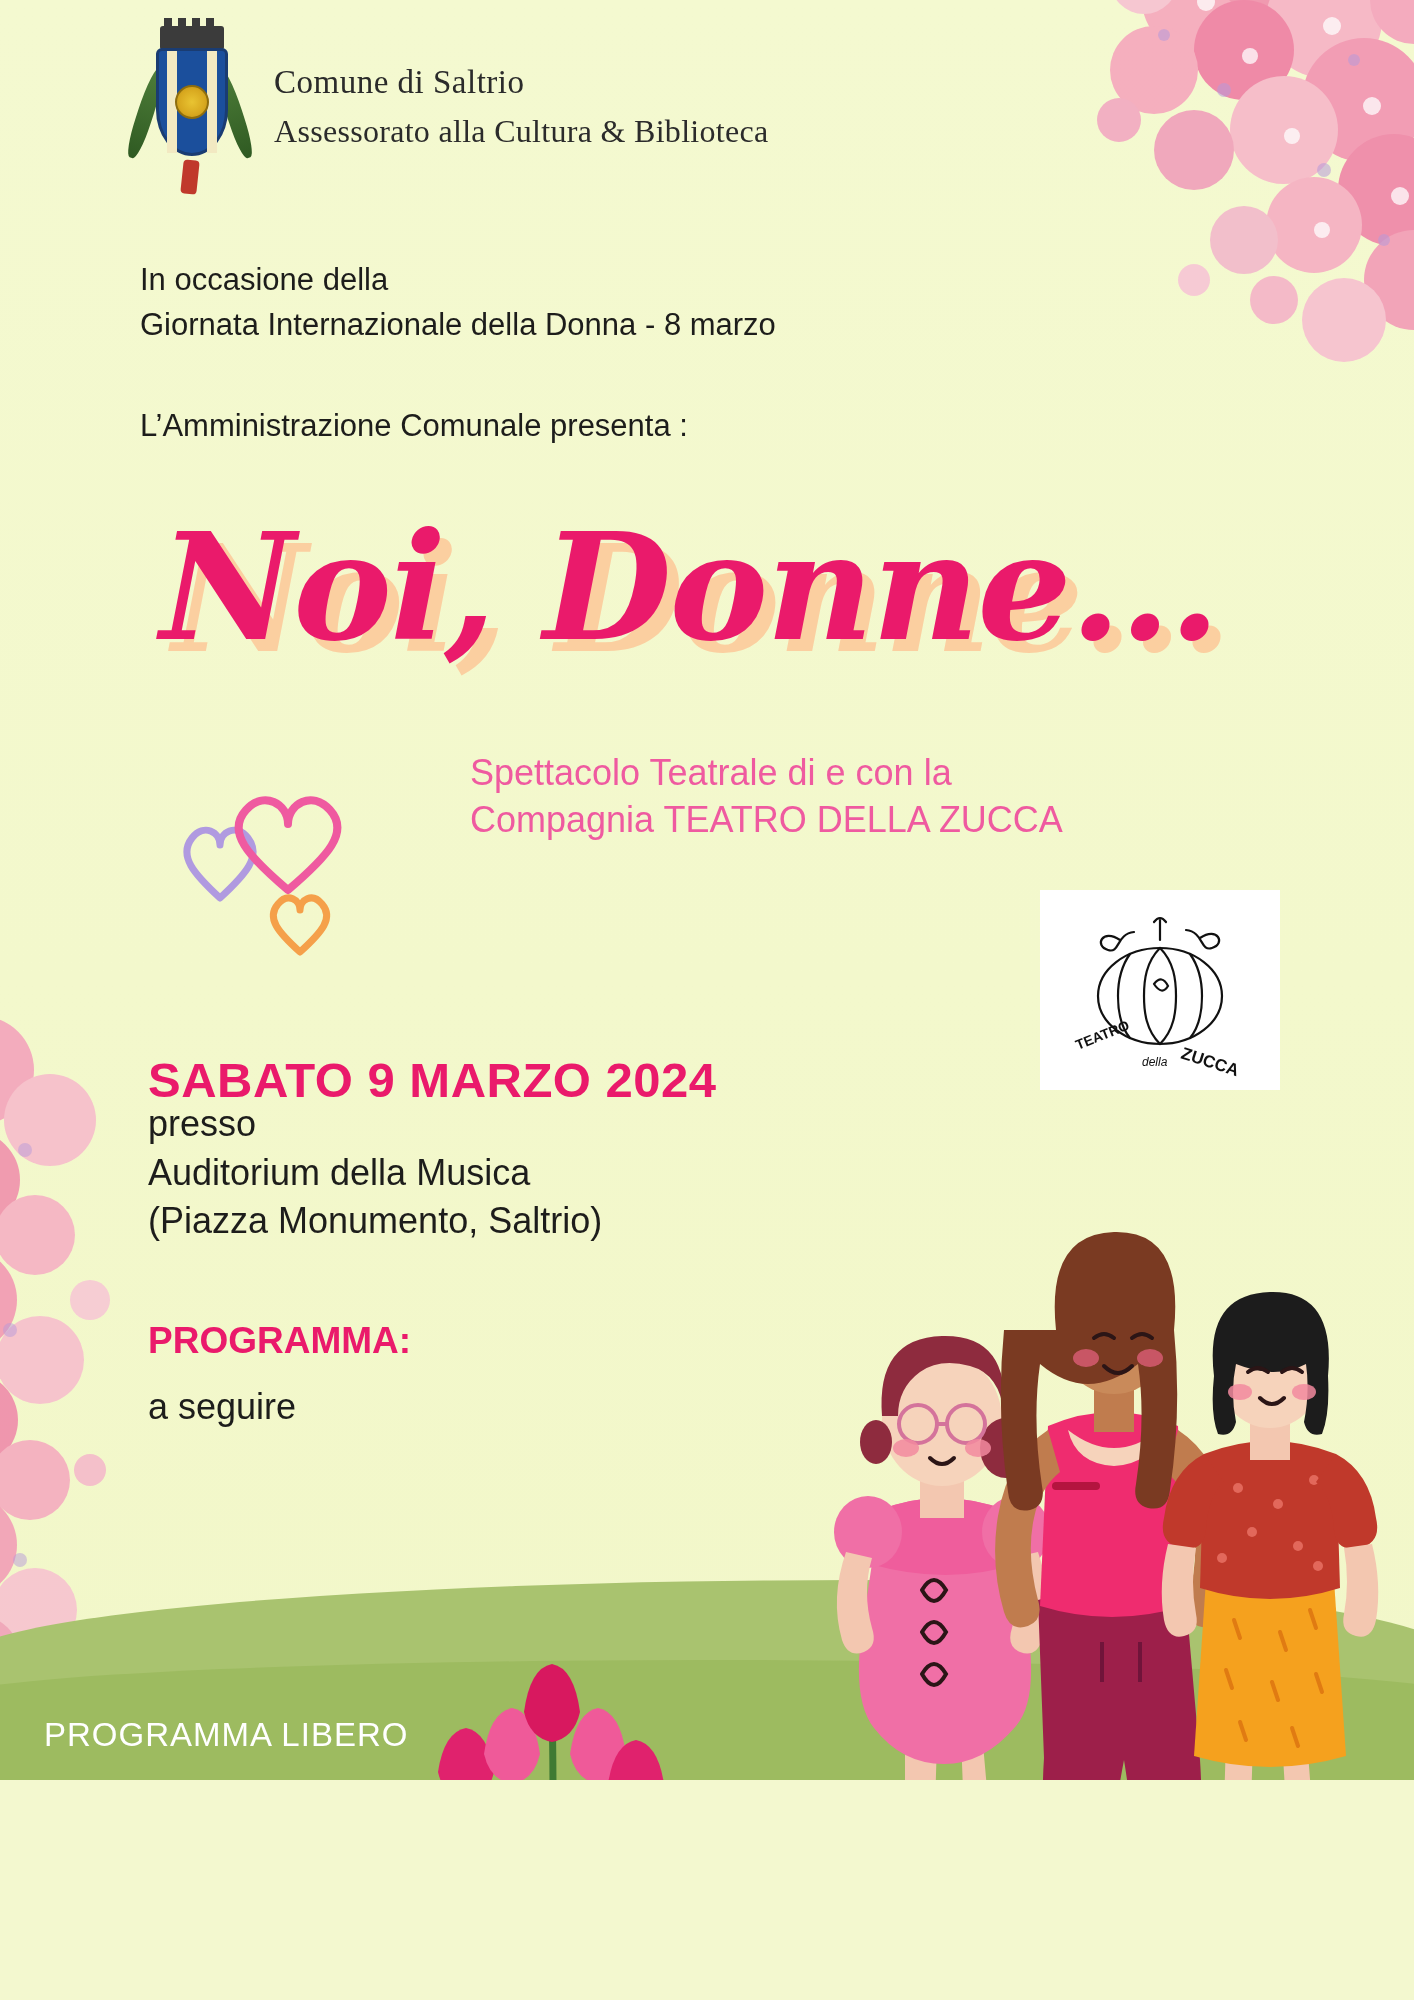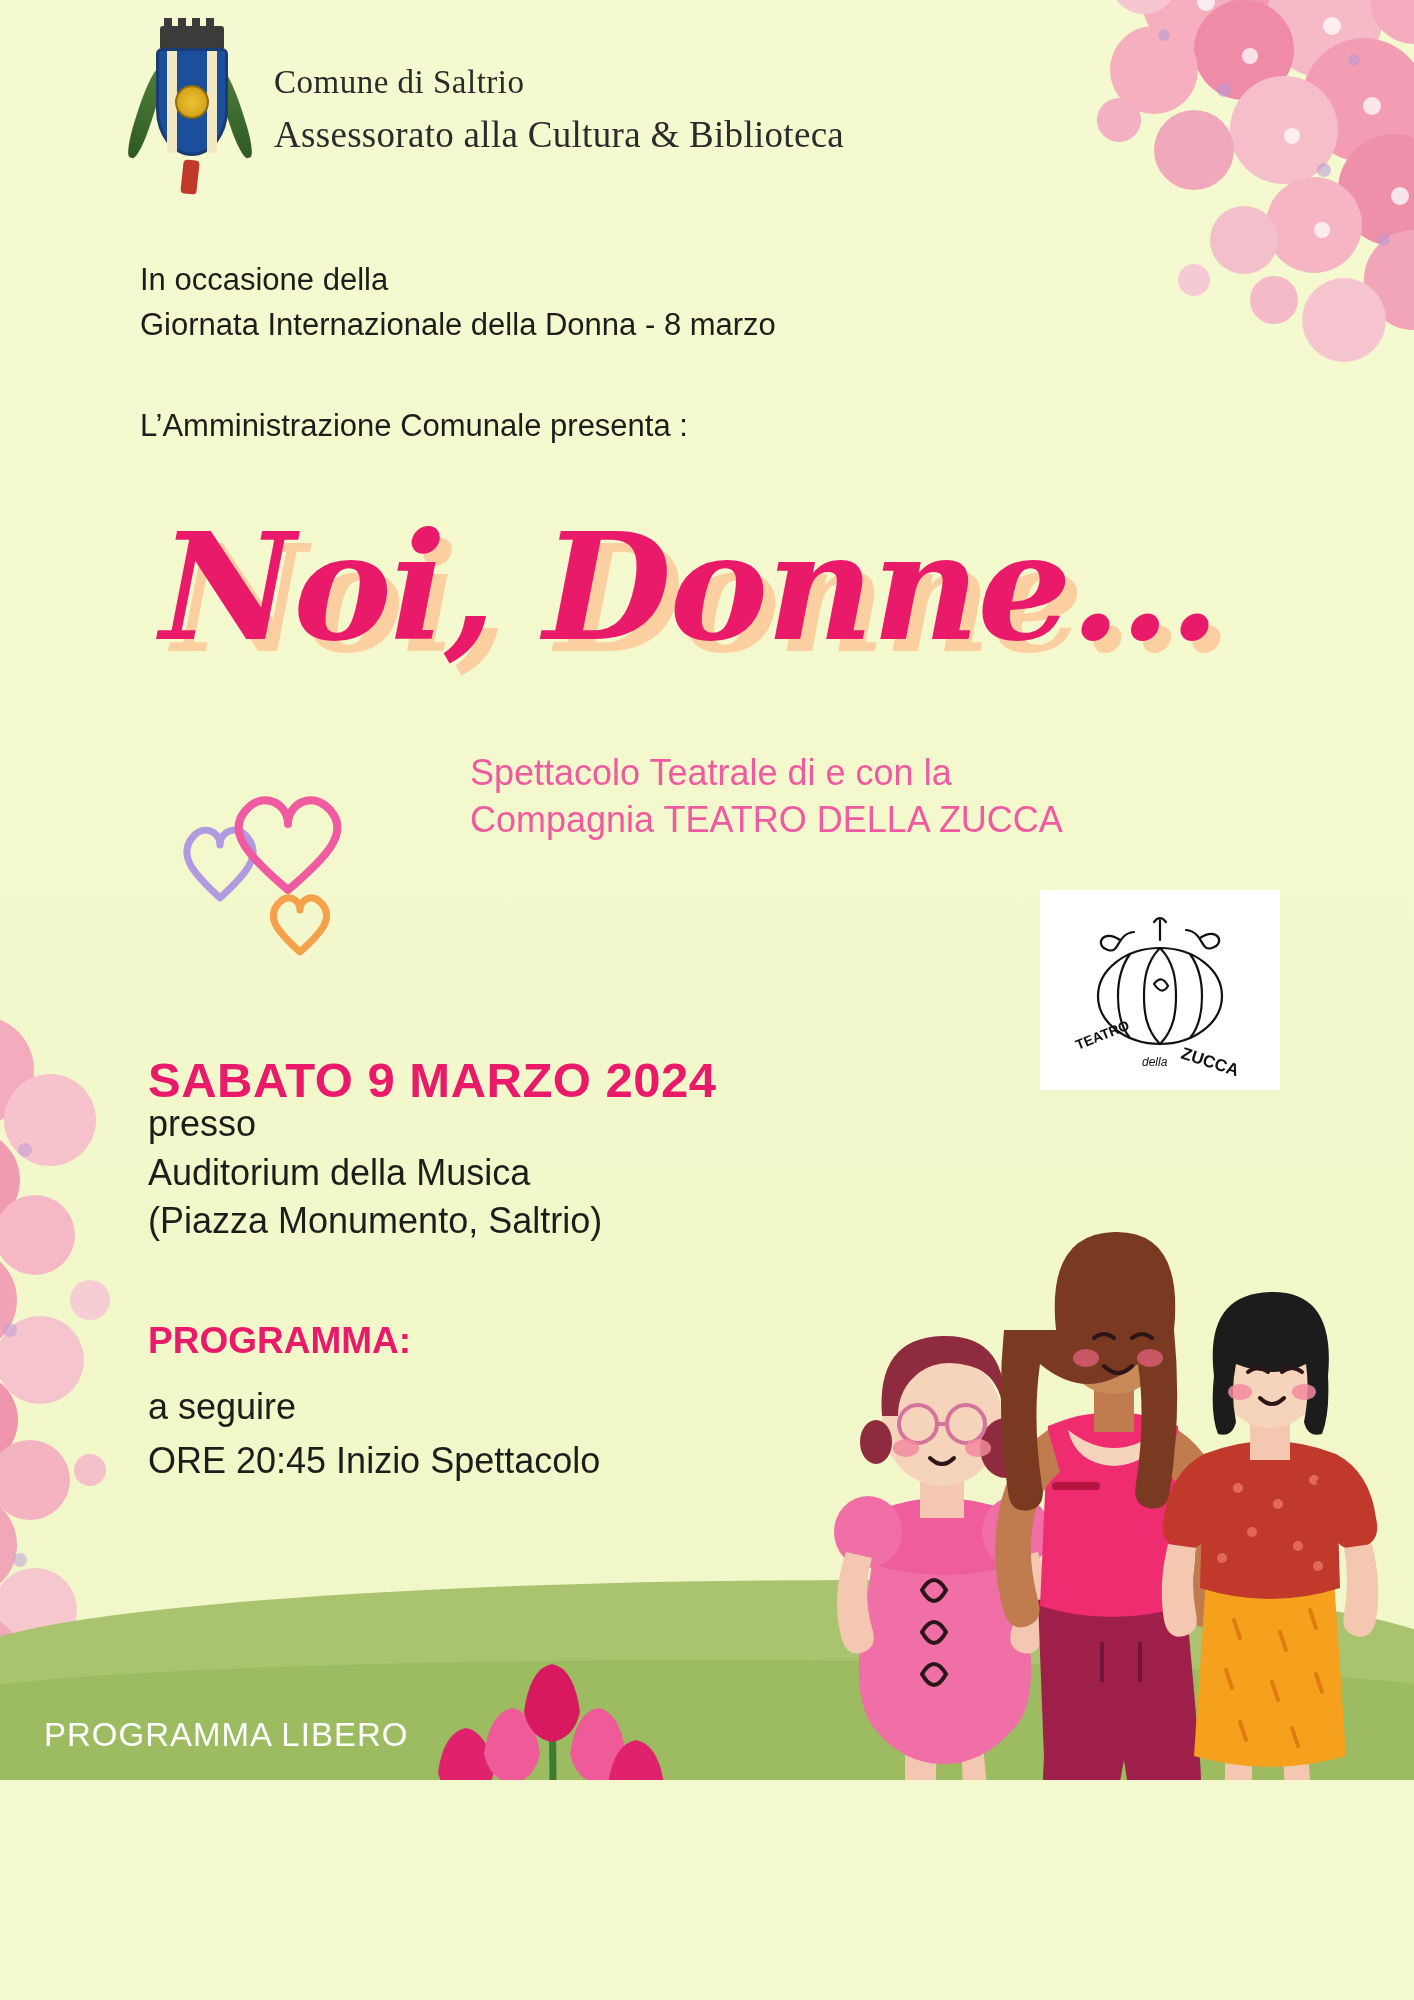--- a/index.html
+++ b/index.html
@@ -119,21 +119,21 @@
     padding-top: 44px;
     font-family: "Liberation Serif", serif;
     color: #2b2b2b;
   }
   .header-text .line1 {
     font-size: 33px;
     letter-spacing: 0.5px;
     margin-bottom: 12px;
   }
   .header-text .line2 {
-    font-size: 37px;
+    font-size: 32px;
     letter-spacing: 0.3px;
   }
 
   
   .intro {
     position: absolute;
     left: 140px;
     top: 258px;
     color: #1d1d1b;
     font-size: 31px;
@@ -436,21 +436,20 @@
   <div class="date">SABATO 9 MARZO 2024</div>
   <div class="venue">
     <div>presso</div>
     <div>Auditorium della Musica</div>
     <div>(Piazza Monumento, Saltrio)</div>
   </div>
 
   <div class="program-title">PROGRAMMA:</div>
   <div class="program-lines">
     <div>a seguire</div>
-    <div>ORE 20:45 Inizio Spettacolo</div>
   </div>
 
   <div class="ground"></div>
   <div class="ground2"></div>
 
   <div class="women">
     <svg width="600" height="780" viewBox="0 0 600 780">
 
       <g>
 

